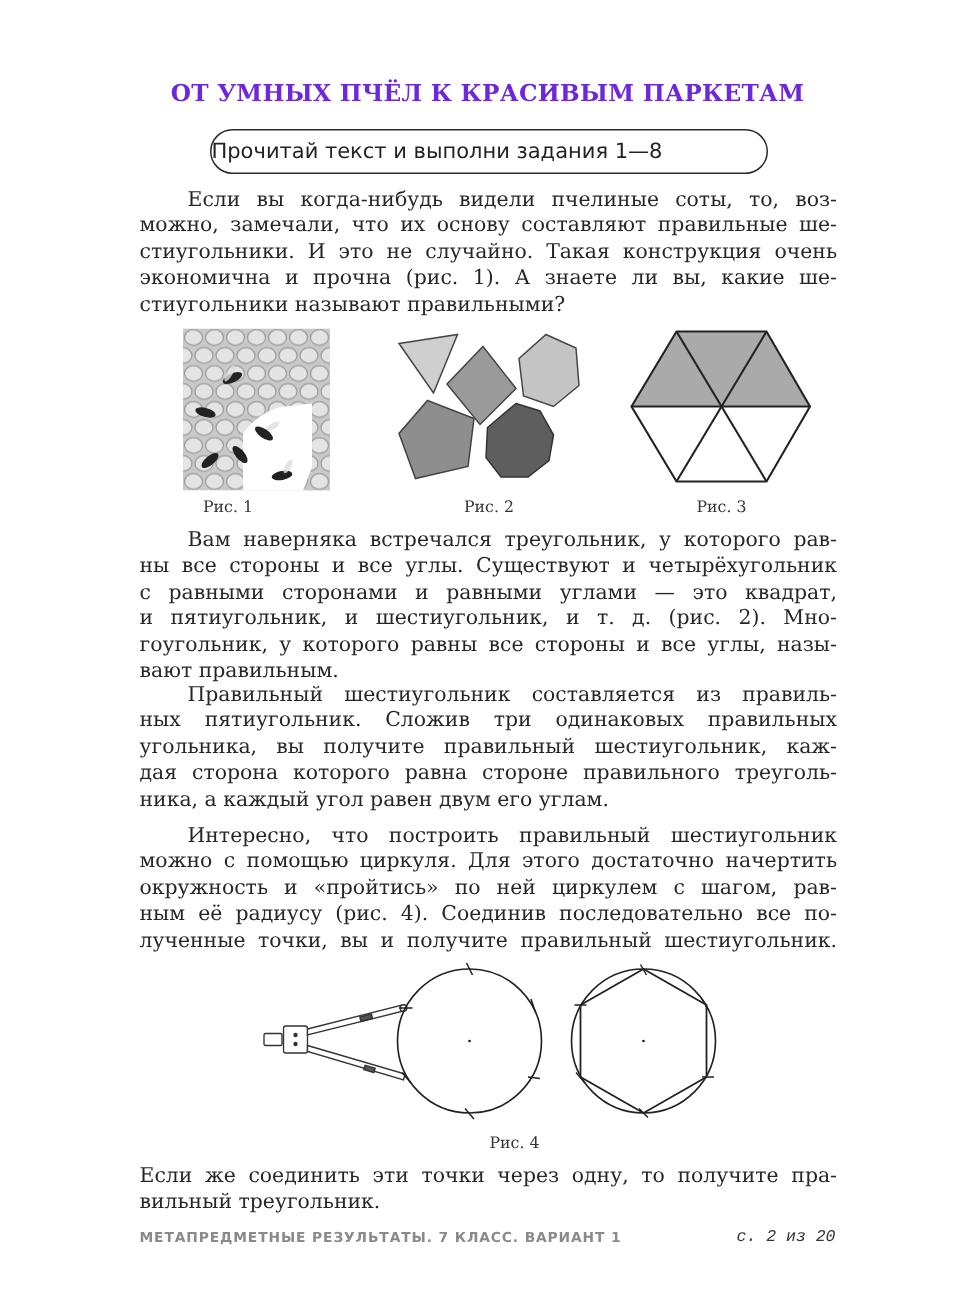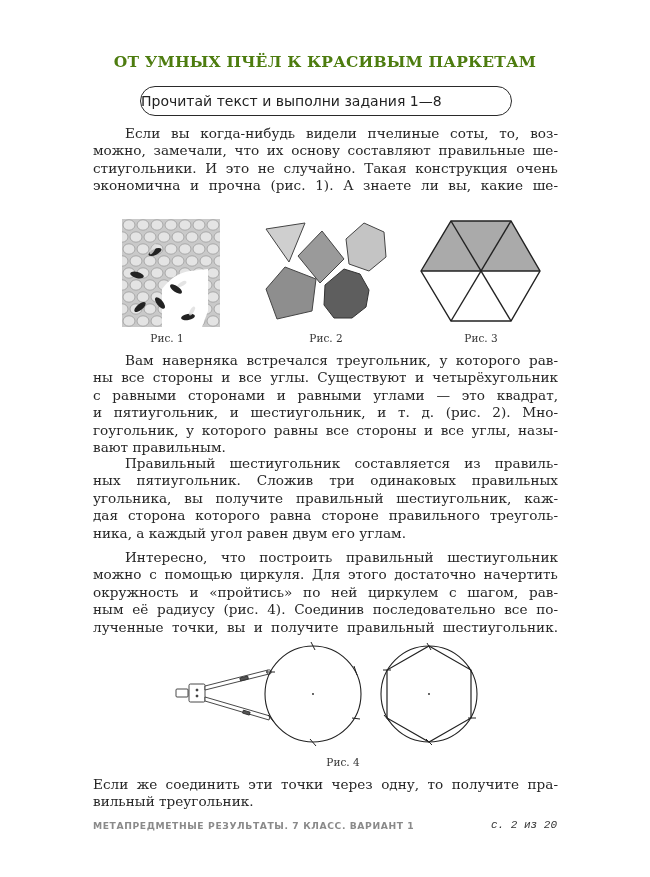--- a/index.html
+++ b/index.html
@@ -2,21 +2,21 @@
 <html><head>
 <meta charset="utf-8">
 <style>
   html, body { margin: 0; padding: 0; background: #ffffff; }
   body { width: 650px; height: 877px; position: relative; overflow: hidden; color: #1e1e1e; }
   .page { position: absolute; left: 0; top: 0; width: 650px; height: 877px; }
 
   .title {
     position: absolute; left: 90px; width: 470px; top: 52px;
     text-align: center; font-family: "DejaVu Serif", serif; font-weight: bold;
-    font-size: 15.5px; letter-spacing: 0.2px; color: #4d7c0f;
+    font-size: 15.5px; letter-spacing: 0.2px; color: #6d28d9;
   }
   .instruction-box {
     position: absolute; left: 140px; top: 86px; width: 372px; height: 30px;
     border: 1.3px solid #2a2a2a; border-radius: 15px; box-sizing: border-box;
     display: flex; align-items: center; justify-content: flex-start;
     font-family: "DejaVu Sans", sans-serif; font-size: 14px; color: #222;
   }
 
   .para {
     position: absolute; left: 93px; width: 465px;
@@ -52,20 +52,21 @@
 
   <div class="instruction-box">
     <span>Прочитай текст и выполни задания 1—8</span>
   </div>
 
   <div class="para" style="top:125px;">
     <span class="line indent">Если вы когда-нибудь видели пчелиные соты, то, воз-</span>
     <span class="line">можно, замечали, что их основу составляют правильные ше-</span>
     <span class="line">стиугольники. И это не случайно. Такая конструкция очень</span>
     <span class="line">экономична и прочна (рис. 1). А знаете ли вы, какие ше-</span>
+    <span class="line last">стиугольники называют правильными?</span>
   </div>
 
   <svg class="fig" style="left:122px; top:219px;" width="98" height="108" viewBox="0 0 98 108">
     <defs>
       <pattern id="hex" width="14" height="24" patternUnits="userSpaceOnUse">
         <rect width="14" height="24" fill="#c9c9c9"></rect>
         <ellipse cx="7" cy="6" rx="6" ry="5.2" fill="#e4e4e4" stroke="#9a9a9a" stroke-width="0.8"></ellipse>
         <ellipse cx="0" cy="18" rx="6" ry="5.2" fill="#e4e4e4" stroke="#9a9a9a" stroke-width="0.8"></ellipse>
         <ellipse cx="14" cy="18" rx="6" ry="5.2" fill="#e4e4e4" stroke="#9a9a9a" stroke-width="0.8"></ellipse>
       </pattern>
@@ -78,21 +79,21 @@
       <ellipse cx="31" cy="30" rx="6" ry="2" fill="#ddd" opacity="0.8" transform="rotate(-60 31 30)"></ellipse>
       <ellipse cx="15" cy="56" rx="7" ry="3" transform="rotate(15 15 56)"></ellipse>
       <ellipse cx="54" cy="70" rx="7" ry="3" transform="rotate(35 54 70)"></ellipse>
       <ellipse cx="60" cy="65" rx="5" ry="2" fill="#ddd" opacity="0.8" transform="rotate(-30 60 65)"></ellipse>
       <ellipse cx="18" cy="88" rx="7" ry="3" transform="rotate(-40 18 88)"></ellipse>
       <ellipse cx="38" cy="84" rx="7" ry="3" transform="rotate(50 38 84)"></ellipse>
       <ellipse cx="66" cy="98" rx="7" ry="3" transform="rotate(-10 66 98)"></ellipse>
       <ellipse cx="70" cy="92" rx="5" ry="2" fill="#ddd" opacity="0.8" transform="rotate(-60 70 92)"></ellipse>
     </g>
   </svg>
-  <div class="caption" style="left:167px; top:332px;">Рис. 1</div>
+  <div class="caption" style="left:152px; top:332px;">Рис. 1</div>
 
   <svg class="fig" style="left:255px; top:215px;" width="145" height="115" viewBox="255 215 145 115">
     <polygon points="266,229 305,223 289,262" fill="#cfcfcf" stroke="#444" stroke-width="1"></polygon>
     <polygon points="322,231 344,259 320,283 298,256" fill="#9a9a9a" stroke="#444" stroke-width="1"></polygon>
     <polygon points="364,223 384,232 386,257 369,271 349,264 346,239" fill="#c4c4c4" stroke="#444" stroke-width="1"></polygon>
     <polygon points="285,267 316,279 312,311 277,319 266,289" fill="#8e8e8e" stroke="#444" stroke-width="1"></polygon>
     <polygon points="344,269 360,274 369,290 366,307 352,318 334,318 324,305 325,285" fill="#5e5e5e" stroke="#333" stroke-width="1"></polygon>
   </svg>
   <div class="caption" style="left:326px; top:332px;">Рис. 2</div>
 

